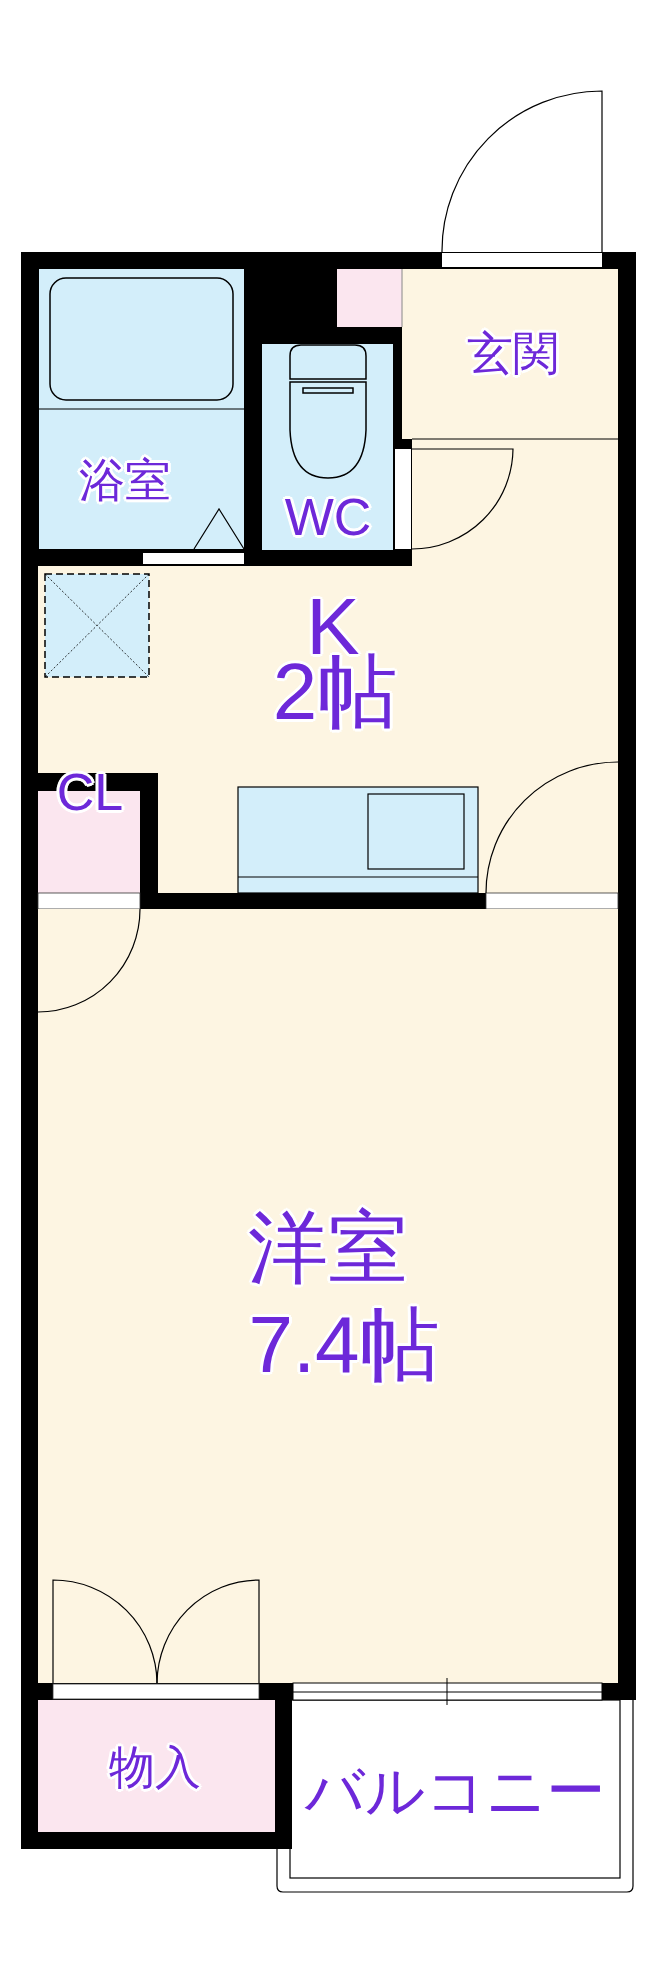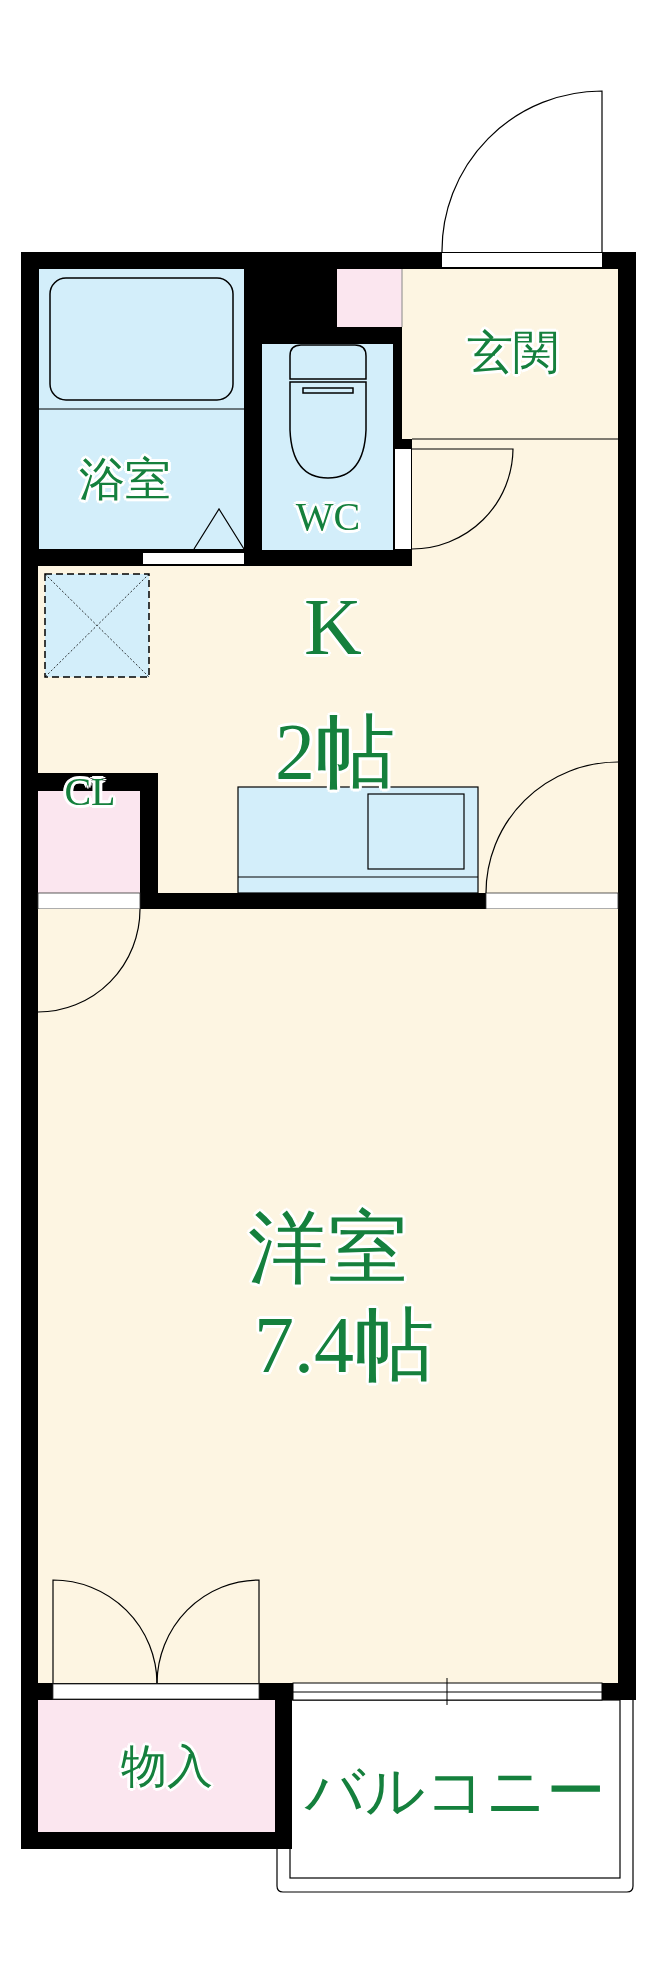--- a/index.html
+++ b/index.html
@@ -1,22 +1,22 @@
 <!DOCTYPE html>
 <html><head>
 <meta charset="utf-8">
 <style>
   html, body { margin:0; padding:0; background:#ffffff; }
   body { width:656px; height:1976px; position:relative; overflow:hidden; font-family:"DejaVu Sans", sans-serif; }
   svg { position:absolute; left:0; top:0; }
-  .lbl { position:absolute; transform:translate(-50%,-50%); color:#15803d; white-space:nowrap; text-align:center; font-family:Liberation Serif, serif;
+  .lbl { position:absolute; transform:translate(-50%,-50%); color:#6d28d9; white-space:nowrap; text-align:center; font-family:Liberation Sans, sans-serif;
          text-shadow: 0 0 3px #fff, 0 0 3px #fff, 2px 2px 0 #fff, -2px -2px 0 #fff, 2px -2px 0 #fff, -2px 2px 0 #fff, 0 3px 0 #fff, 0 -3px 0 #fff, 3px 0 0 #fff, -3px 0 0 #fff; }
   .big { font-size:80px; line-height:96px; }
   .mid { font-size:46px; line-height:52px; }
-  .sm  { font-size:40px; line-height:46px; }
+  .sm  { font-size:52px; line-height:46px; }
   .balc { text-shadow:none; font-size:59px; }
 </style>
 </head>
 <body>
 
 <svg width="656" height="1976" viewBox="0 0 656 1976" xmlns="http://www.w3.org/2000/svg">
 
   <g>
     <path d="M442 253 A160 160 0 0 1 602 91 L602 253" fill="#fff" stroke="#000" stroke-width="1.2"></path>
   </g>
@@ -90,18 +90,18 @@
     <rect x="293" y="1683" width="309" height="17" fill="#fff" stroke="#000" stroke-width="1"></rect>
     <line x1="293" y1="1692" x2="602" y2="1692" stroke="#000" stroke-width="1"></line>
     <line x1="447" y1="1678" x2="447" y2="1705" stroke="#000" stroke-width="1"></line>
   </g>
 </svg>
 
 <div class="lbl mid" style="left:125px; top:480px;">浴室</div>
 <div class="lbl sm" style="left:328px; top:517px;">WC</div>
 <div class="lbl mid" style="left:513px; top:353px;">玄関</div>
 <div class="lbl big" style="left:333px; top:627px;">K</div>
-<div class="lbl big" style="left:335px; top:752px;">2帖</div>
+<div class="lbl big" style="left:335px; top:692px;">2帖</div>
 <div class="lbl sm" style="left:90px; top:792px;">CL</div>
 <div class="lbl big" style="left:328px; top:1248px;text-align:center;">洋室</div>
 <div class="lbl big" style="left:344px; top:1345px;">7.4帖</div>
-<div class="lbl mid" style="left:155px; top:1767px;margin-left:12px;">物入</div>
+<div class="lbl mid" style="left:155px; top:1767px;">物入</div>
 <div class="lbl balc" style="left:455px; top:1792px;">バルコニー</div>
 
 </body></html>

